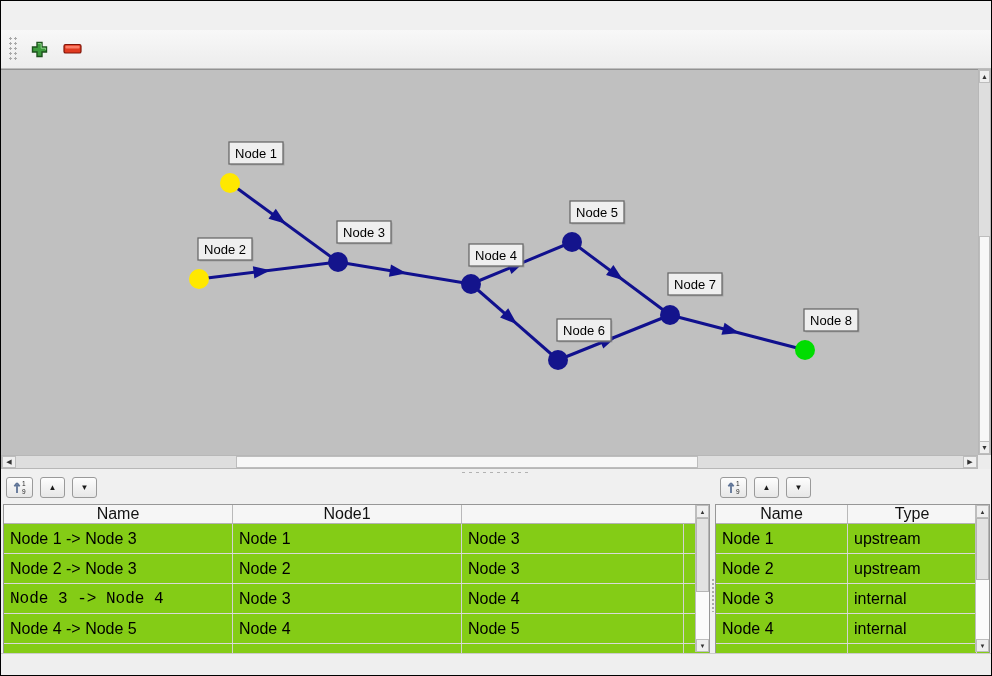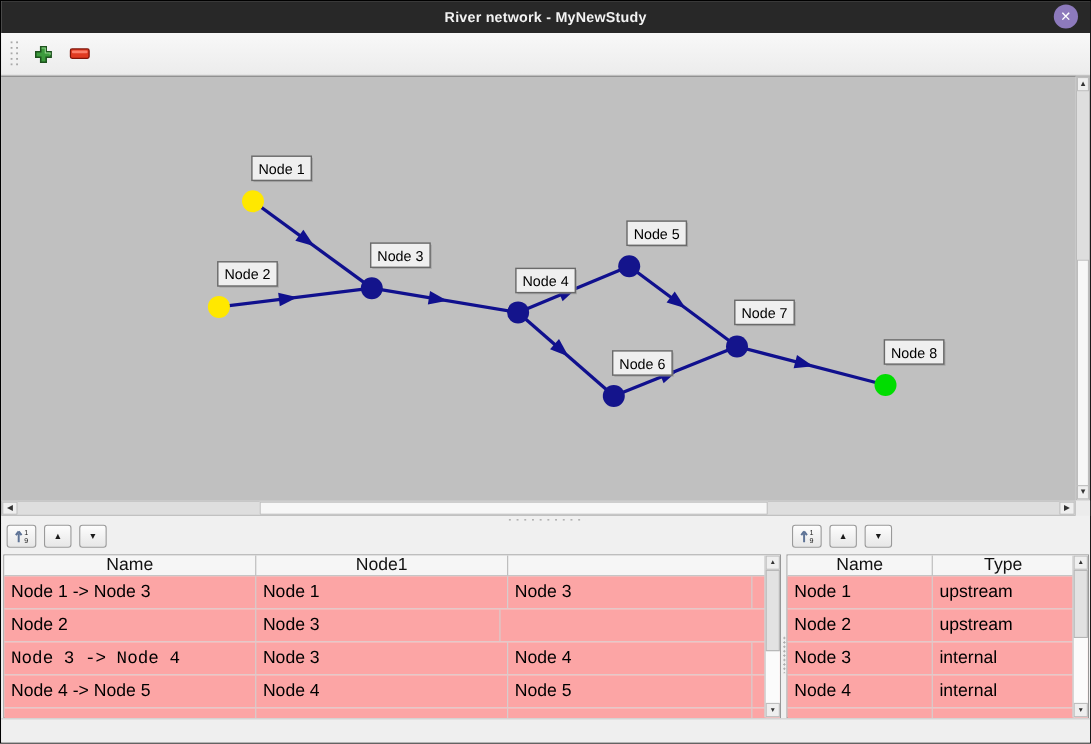--- a/index.html
+++ b/index.html
@@ -51,42 +51,38 @@
     background-image:radial-gradient(#ababab 0.9px,transparent 1.1px);background-size:4px 4px;}
   .panel-right{flex:1;position:relative;}
   .panel-toolbar{height:28px;display:flex;align-items:flex-start;padding:1px 0 0 5px;gap:7px;}
   .mini-btn{height:21px;min-width:25px;padding:0 5px;border:1px solid #9a9a9a;border-radius:3px;
     background:linear-gradient(#fdfdfd,#e7e7e7);display:flex;align-items:center;justify-content:center;
     font-size:8px;color:#1a1a1a;cursor:pointer;}
   
   .table-wrap{position:absolute;left:1px;top:28px;right:0;height:149px;background:#fff;border:1px solid #979797;}
   .panel-left .table-wrap{left:2px;right:1px;}
   .panel-right .table-wrap{left:0;right:1px;}
-  .trow{display:flex;height:30px;border-bottom:1px solid #d9d9d9;background:#fca5a5;}
+  .trow{display:flex;height:30px;border-bottom:1px solid #d9d9d9;background:#84cc16;}
   .trow.thead{height:19px;background:#f6f6f6;border-bottom:1px solid #b3b3b3;}
   .tcell{height:100%;display:flex;align-items:center;padding:0 6px;font-size:16px;color:#000;
     border-right:1px solid #d2d2d2;overflow:hidden;white-space:nowrap;}
   .thead .tcell{justify-content:center;border-right:1px solid #b9b9b9;color:#111;}
   .trow.partial{height:9px;border-bottom:none;}
   .tbl-vscroll{position:absolute;right:0;top:0;width:14px;height:100%;background:#fbfbfb;border-left:1px solid #bdbdbd;}
   .tbl-vscroll .arrow{left:0;width:13px;height:13px;font-size:6px;}
   .tbl-vscroll .up{top:0;} .tbl-vscroll .down{bottom:0;}
   .tbl-vscroll .thumb{position:absolute;left:0;width:13px;background:#e2e2e2;border:1px solid #b5b5b5;}
   
   .statusbar{position:absolute;left:0;top:652px;width:990px;height:23px;background:#efefef;border-top:1px solid #cccccc;}
 </style>
 </head>
 <body>
 
 <div class="window">
 
-  <div class="titlebar">
-    <span class="title">River network - MyNewStudy</span>
-    <span class="close-btn">✕</span>
-  </div>
 
   <div class="toolbar">
     <div class="tb-grip"></div>
     <div class="tb-btn">
       <svg width="17" height="17" viewBox="0 0 17 17">
         <path d="M6 1.5 h5 v4.5 h4.5 v5 h-4.5 v4.5 h-5 v-4.5 h-4.5 v-5 h4.5 z" fill="#3d9b3d" stroke="#1d521d" stroke-width="1.4"></path>
         <path d="M6.8 2.6 h3.4 v4.6 h4.4 v1.6" fill="none" stroke="#8fd18a" stroke-width="1"></path>
       </svg>
     </div>
     <div class="tb-btn">
@@ -205,20 +201,21 @@
       <div class="trow thead">
             <div class="tcell" style="width: 229px;">Name</div>
             <div class="tcell" style="width: 229px;">Node1</div>
           </div>
           <div class="trow">
             <div class="tcell" style="width: 229px;">Node 1 -&gt; Node 3</div>
             <div class="tcell" style="width: 229px;">Node 1</div>
             <div class="tcell" style="width: 222px;">Node 3</div>
           </div>
           <div class="trow">
+            <div class="tcell" style="width: 229px;">Node 2 -&gt; Node 3</div>
             <div class="tcell" style="width: 229px;">Node 2</div>
             <div class="tcell" style="width: 222px;">Node 3</div>
           </div>
           <div class="trow">
             <div class="tcell" style="width: 229px; font-family: Liberation Mono, monospace;">Node 3 -&gt; Node 4</div>
             <div class="tcell" style="width: 229px;">Node 3</div>
             <div class="tcell" style="width: 222px;">Node 4</div>
           </div>
           <div class="trow">
             <div class="tcell" style="width: 229px;">Node 4 -&gt; Node 5</div>

